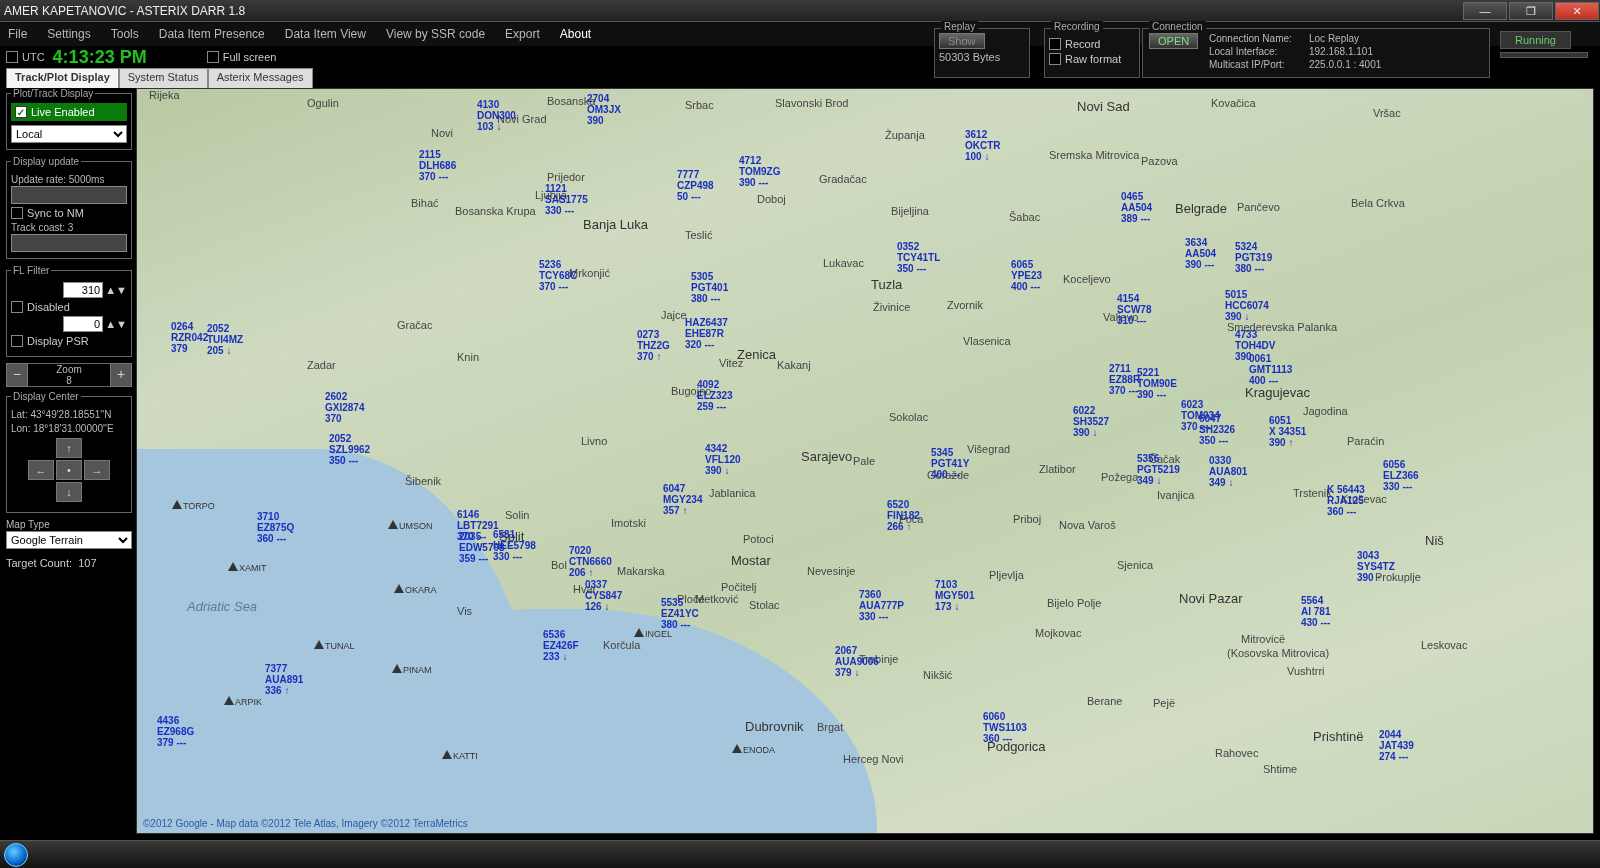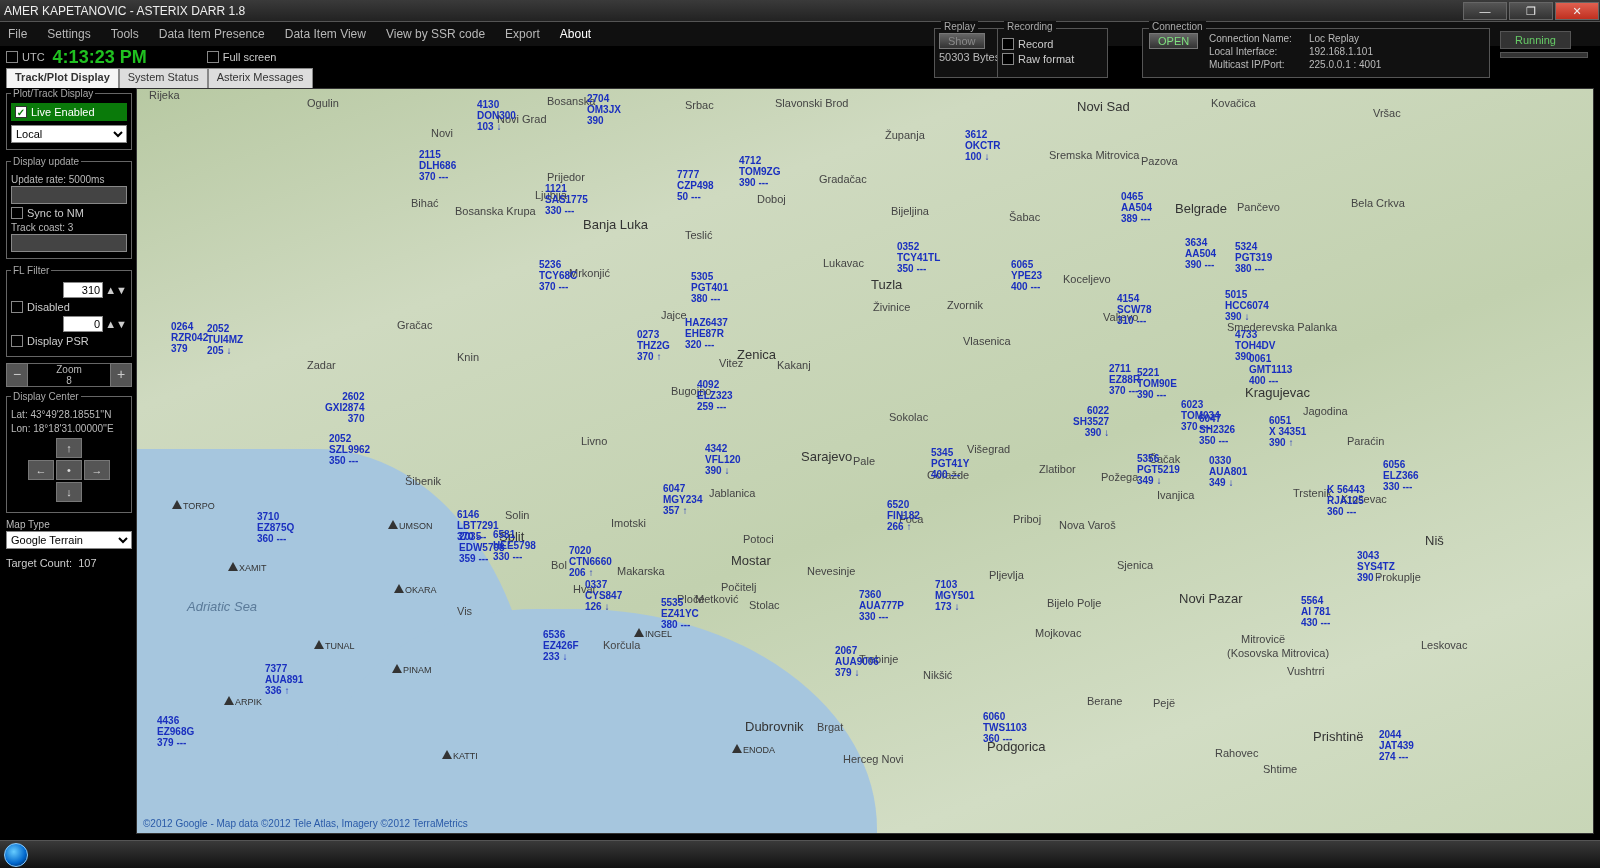--- a/index.html
+++ b/index.html
@@ -38,21 +38,21 @@
 .zbtn{width:22px;background:#555;border:1px solid #777;color:#ccc;text-align:center;font-size:14px;line-height:20px}
 .zmid{flex:1;text-align:center;font-size:10px;color:#bbb;border-top:1px solid #666;border-bottom:1px solid #666}
 .navpad{display:grid;grid-template-columns:26px 26px 26px;grid-template-rows:20px 20px 20px;gap:2px;margin:4px auto;width:82px}
 .nbtn{background:#555;border:1px solid #777;color:#ddd;text-align:center;line-height:18px}
 .row11{display:flex;align-items:center;margin:2px 0}
 input.small{width:40px;background:#fff;border:1px solid #888;color:#000;height:16px;font-size:11px;text-align:right}
 
 .toppanel{position:absolute;top:28px;height:50px;border:1px solid #555;background:#111;font-size:11px;color:#ccc}
 .toppanel legend{position:absolute;top:-8px;left:6px;background:#111;padding:0 3px;color:#aaa;font-size:10px}
 .panel-replay{right:570px;width:96px}
-.panel-rec{right:492px;width:111px}
+.panel-rec{right:460px;width:96px}
 .panel-conn{right:110px;width:348px}
 .btn{background:linear-gradient(#666,#333);border:1px solid #777;color:#7fe07f;padding:1px 8px;font-size:11px}
 .btn.dis{color:#8a8a8a}
 .running{background:#333;border:1px solid #555;color:#6c6;padding:2px 14px}
 .connlabels{display:grid;grid-template-columns:100px 120px;row-gap:2px;font-size:10px;color:#bbb;margin-left:60px}
 
 .map{position:absolute;left:136px;top:88px;right:6px;bottom:34px;background:linear-gradient(160deg,#b8c9a3 0%,#cfdac0 25%,#c2d1af 55%,#d2ddc4 80%,#c8d6b7 100%);overflow:hidden;border:1px solid #333}
 .sea{position:absolute;background:#a6c6de}
 .city{position:absolute;color:#444;font-size:11px;white-space:nowrap}
 .city.big{font-size:13px;color:#333}
@@ -370,23 +370,23 @@
       <div class="trk" style="left: 980px; top: 204px;">4154<br>SCW78<br><span class="alt">310 ---</span></div>
       <div class="trk" style="left: 1088px; top: 200px;">5015<br>HCC6074<br><span class="alt">390 ↓</span></div>
       <div class="trk" style="left: 34px; top: 232px;">0264<br>RZR042<br><span class="alt">379</span></div>
       <div class="trk" style="left: 70px; top: 234px;">2052<br>TUI4MZ<br><span class="alt">205 ↓</span></div>
       <div class="trk" style="left: 500px; top: 240px;">0273<br>THZ2G<br><span class="alt">370 ↑</span></div>
       <div class="trk" style="left: 548px; top: 228px;">HAZ6437<br>EHE87R<br><span class="alt">320 ---</span></div>
       <div class="trk" style="left: 972px; top: 274px;">2711<br>EZ88R<br><span class="alt">370 ---</span></div>
       <div class="trk" style="left: 1000px; top: 278px;">5221<br>TOM90E<br><span class="alt">390 ---</span></div>
       <div class="trk" style="left: 1098px; top: 240px;">4733<br>TOH4DV<br><span class="alt">390</span></div>
       <div class="trk" style="left: 1112px; top: 264px;">0061<br>GMT1113<br><span class="alt">400 ---</span></div>
-      <div class="trk" style="left: 188px; top: 302px; text-align: right;">2602<br>GXI2874<br><span class="alt">370</span></div>
+      <div class="trk" style="left: 188px; top: 302px;">2602<br>GXI2874<br><span class="alt">370</span></div>
       <div class="trk" style="left: 560px; top: 290px;">4092<br>ELZ323<br><span class="alt">259 ---</span></div>
-      <div class="trk" style="left: 936px; top: 316px; text-align: right;">6022<br>SH3527<br><span class="alt">390 ↓</span></div>
+      <div class="trk" style="left: 936px; top: 316px;">6022<br>SH3527<br><span class="alt">390 ↓</span></div>
       <div class="trk" style="left: 1044px; top: 310px;">6023<br>TOM034<br><span class="alt">370 ---</span></div>
       <div class="trk" style="left: 1062px; top: 324px;">6047<br>SH2326<br><span class="alt">350 ---</span></div>
       <div class="trk" style="left: 1132px; top: 326px;">6051<br>X 34351<br><span class="alt">390 ↑</span></div>
       <div class="trk" style="left: 192px; top: 344px;">2052<br>SZL9962<br><span class="alt">350 ---</span></div>
       <div class="trk" style="left: 568px; top: 354px;">4342<br>VFL120<br><span class="alt">390 ↓</span></div>
       <div class="trk" style="left: 794px; top: 358px;">5345<br>PGT41Y<br><span class="alt">400 ---</span></div>
       <div class="trk" style="left: 1000px; top: 364px;">5356<br>PGT5219<br><span class="alt">349 ↓</span></div>
       <div class="trk" style="left: 1072px; top: 366px;">0330<br>AUA801<br><span class="alt">349 ↓</span></div>
       <div class="trk" style="left: 1246px; top: 370px;">6056<br>ELZ366<br><span class="alt">330 ---</span></div>
       <div class="trk" style="left: 526px; top: 394px;">6047<br>MGY234<br><span class="alt">357 ↑</span></div>

